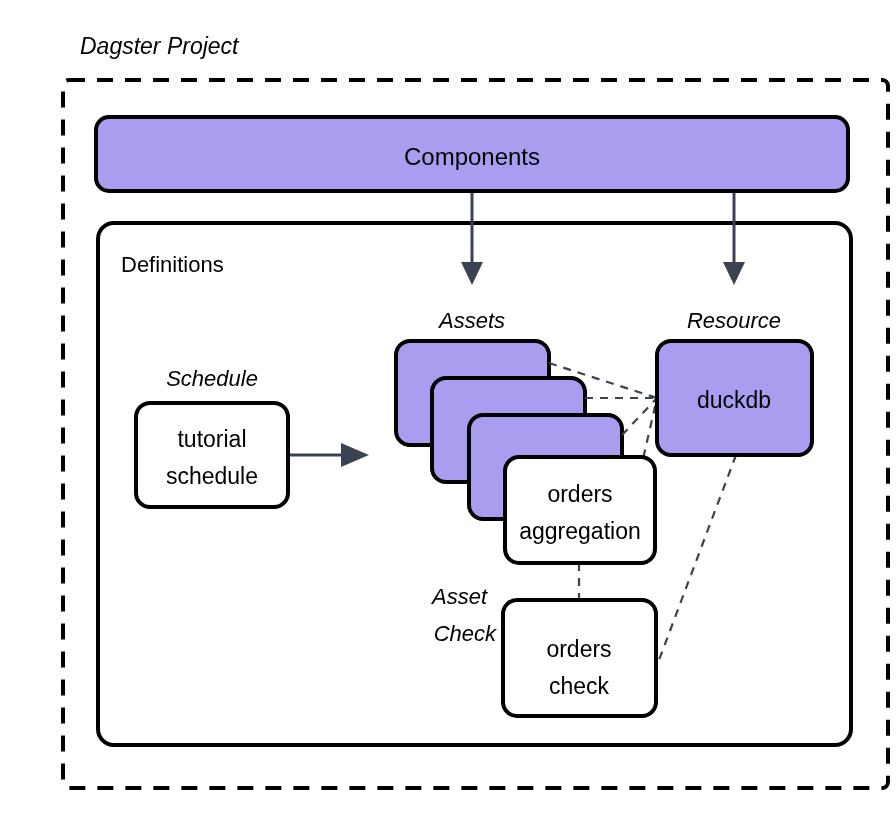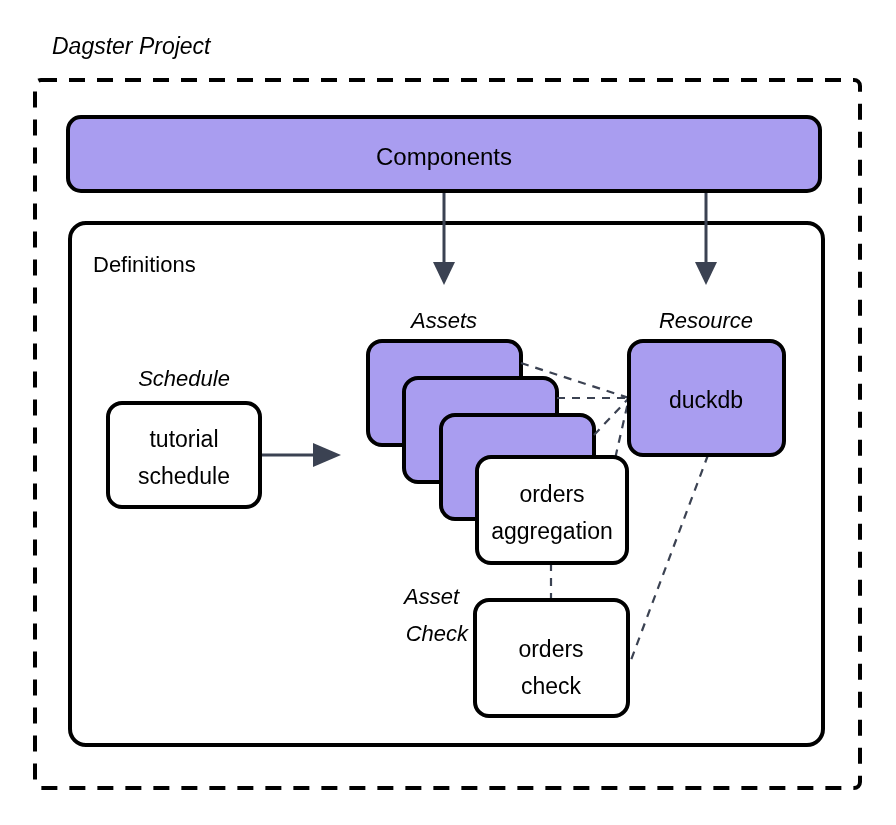--- a/index.html
+++ b/index.html
@@ -10,20 +10,21 @@
   body {
     width: 896px;
     height: 825px;
     font-family: "Liberation Sans", sans-serif;
     overflow: hidden;
   }
   #diagram-root {
     position: relative;
     width: 812px;
     height: 825px;
+    padding-left: 28px;
   }
   svg.diagram {
     display: block;
     width: 896px;
     height: 825px;
   }
   .node-fill-purple { fill: #a99df0; }
   .node-fill-white  { fill: #ffffff; }
   .node-stroke {
     stroke: #000000;

